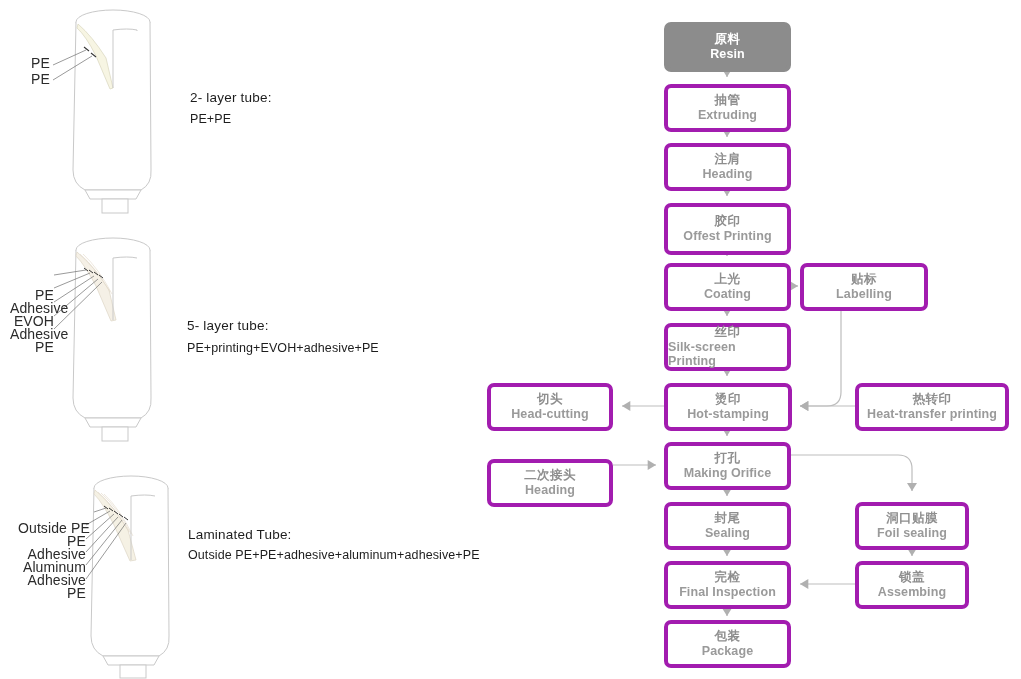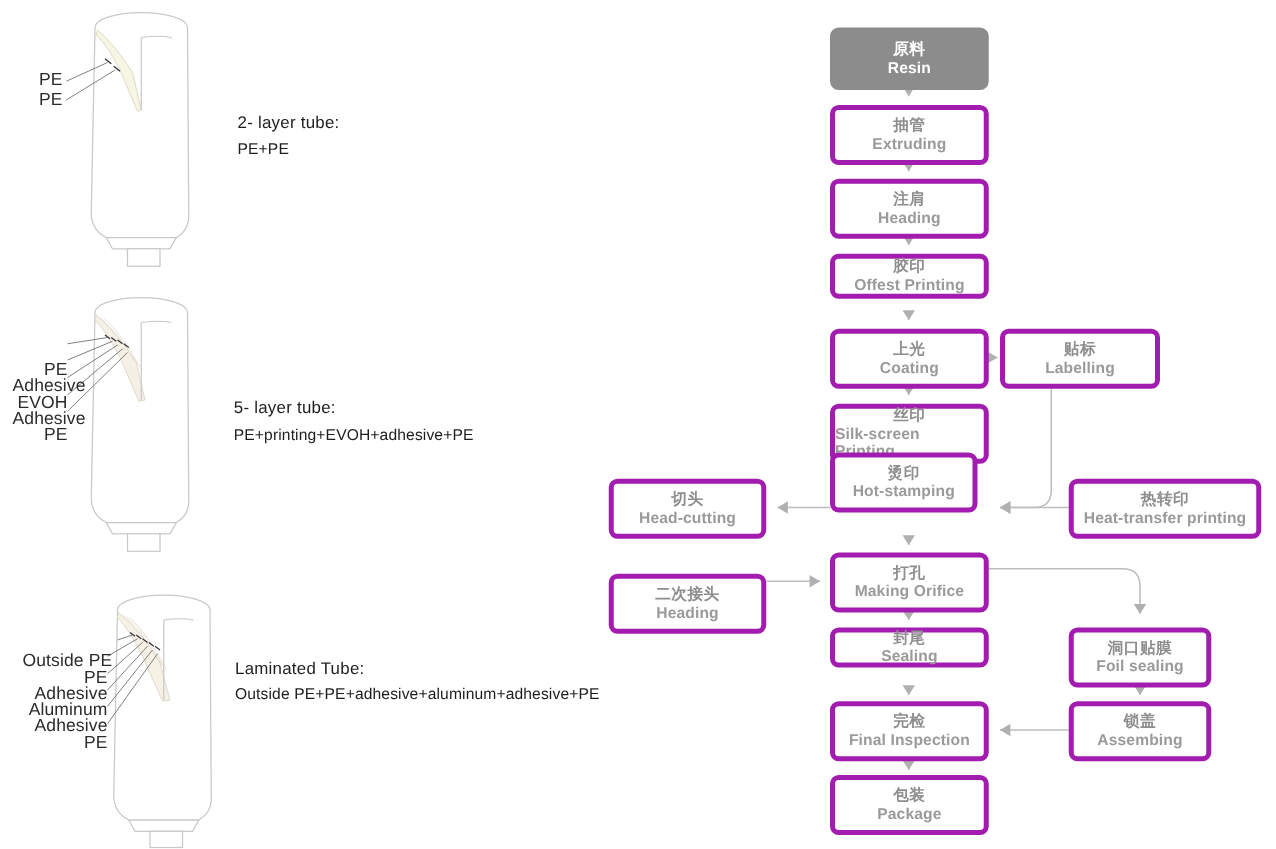--- a/index.html
+++ b/index.html
@@ -175,41 +175,41 @@
   <div class="node" style="left:664px;top:84px;width:127px;height:48px;">
     <span class="cn">抽管</span>
     <span class="en">Extruding</span>
   </div>
 
   <div class="node" style="left:664px;top:143px;width:127px;height:48px;">
     <span class="cn">注肩</span>
     <span class="en">Heading</span>
   </div>
 
-  <div class="node" style="left:664px;top:203px;width:127px;height:36px;">
+  <div class="node" style="left:664px;top:203px;width:127px;height:52px;">
     <span class="cn">胶印</span>
     <span class="en">Offest Printing</span>
   </div>
 
   <div class="node" style="left:664px;top:263px;width:127px;height:48px;">
     <span class="cn">上光</span>
     <span class="en">Coating</span>
   </div>
 
   <div class="node" style="left:800px;top:263px;width:128px;height:48px;">
     <span class="cn">贴标</span>
     <span class="en">Labelling</span>
   </div>
 
   <div class="node" style="left:664px;top:323px;width:127px;height:48px;">
     <span class="cn">丝印</span>
     <span class="en">Silk-screen Printing</span>
   </div>
 
-  <div class="node" style="left:664px;top:362px;width:118px;height:48px;">
+  <div class="node" style="left:664px;top:383px;width:128px;height:48px;">
     <span class="cn">烫印</span>
     <span class="en">Hot-stamping</span>
   </div>
 
   <div class="node" style="left:487px;top:383px;width:126px;height:48px;">
     <span class="cn">切头</span>
     <span class="en">Head-cutting</span>
   </div>
 
   <div class="node" style="left:855px;top:383px;width:154px;height:48px;">
@@ -220,21 +220,21 @@
   <div class="node" style="left:487px;top:442px;width:126px;height:48px;margin-top:17px;">
     <span class="cn">二次接头</span>
     <span class="en">Heading</span>
   </div>
 
   <div class="node" style="left:664px;top:442px;width:127px;height:48px;">
     <span class="cn">打孔</span>
     <span class="en">Making Orifice</span>
   </div>
 
-  <div class="node" style="left:664px;top:502px;width:127px;height:32px;">
+  <div class="node" style="left:664px;top:502px;width:127px;height:48px;">
     <span class="cn">封尾</span>
     <span class="en">Sealing</span>
   </div>
 
   <div class="node" style="left:855px;top:502px;width:114px;height:48px;">
     <span class="cn">洞口贴膜</span>
     <span class="en">Foil sealing</span>
   </div>
 
   <div class="node" style="left:664px;top:561px;width:127px;height:48px;">

